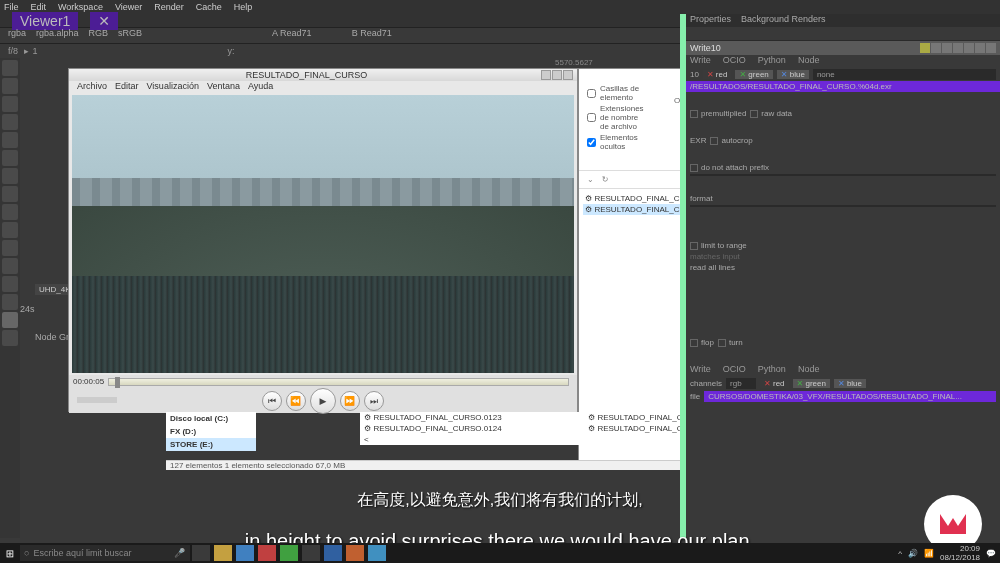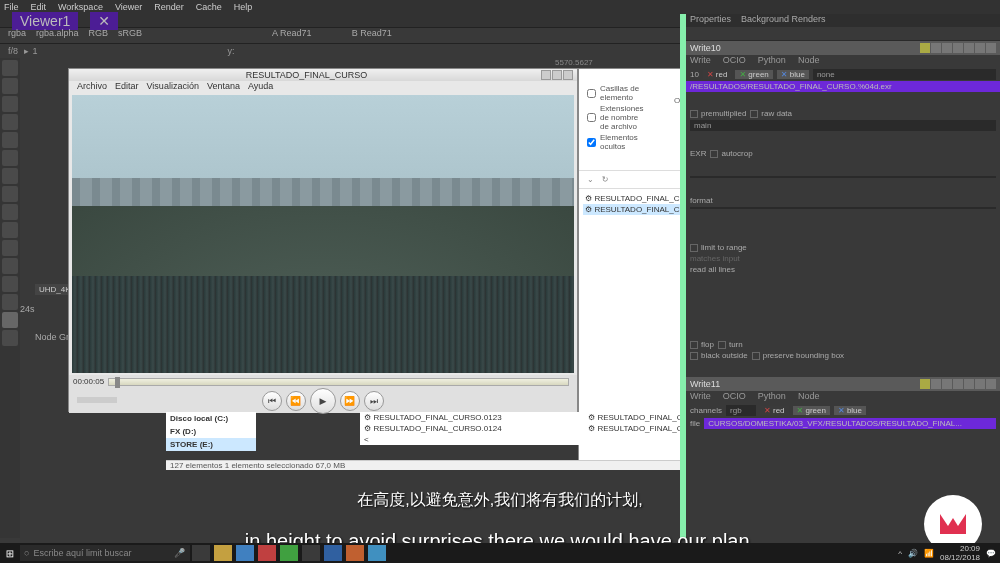--- a/index.html
+++ b/index.html
@@ -345,32 +345,35 @@
   <div class="row">
     <span class="checkbox">
         <span class="box"></span>
         <span>premultiplied</span>
       </span>
     <span class="checkbox">
         <span class="box"></span>
         <span>raw data</span>
       </span>
   </div>
-  <div class="row">
-      <span class="field">main</span>
-    </div>
   <div class="spacer"></div>
   <div class="row">
     <span>EXR</span>
     <span class="checkbox">
         <span class="box"></span>
         <span>autocrop</span>
       </span>
   </div>
   <div class="spacer"></div>
+  <div class="row">
+      <span class="checkbox">
+        <span class="box"></span>
+        <span>do not attach prefix</span>
+      </span>
+    </div>
   <div class="row">
       <span class="field"></span>
     </div>
   <div class="spacer"></div>
   <div class="row">
       <span>format</span>
     </div>
   <div class="row">
       <span class="field"></span>
     </div>
@@ -395,44 +398,22 @@
   <div class="row">
     <span class="checkbox">
         <span class="box"></span>
         <span>flop</span>
       </span>
     <span class="checkbox">
         <span class="box"></span>
         <span>turn</span>
       </span>
   </div>
-  <div class="row">
-    <span class="checkbox">
-        <span class="box"></span>
-        <span>black outside</span>
-      </span>
-    <span class="checkbox">
-        <span class="box"></span>
-        <span>preserve bounding box</span>
-      </span>
-  </div>
-  <div class="spacer"></div>
-
-  <div class="header">
-    <span>Write11</span>
-    <div class="winbtns">
-      <span style="background:#aa4"></span>
-      <span></span>
-      <span></span>
-      <span></span>
-      <span></span>
-      <span></span>
-      <span></span>
-    </div>
-  </div>
+  <div class="spacer"></div>
+
   <div class="subtabs">
     <span>Write</span>
     <span>OCIO</span>
     <span>Python</span>
     <span>Node</span>
   </div>
   <div class="row">
     <span>channels</span>
     <span class="field" style="flex:0 0 30px">rgb</span>
     <span class="chip r">red</span>

